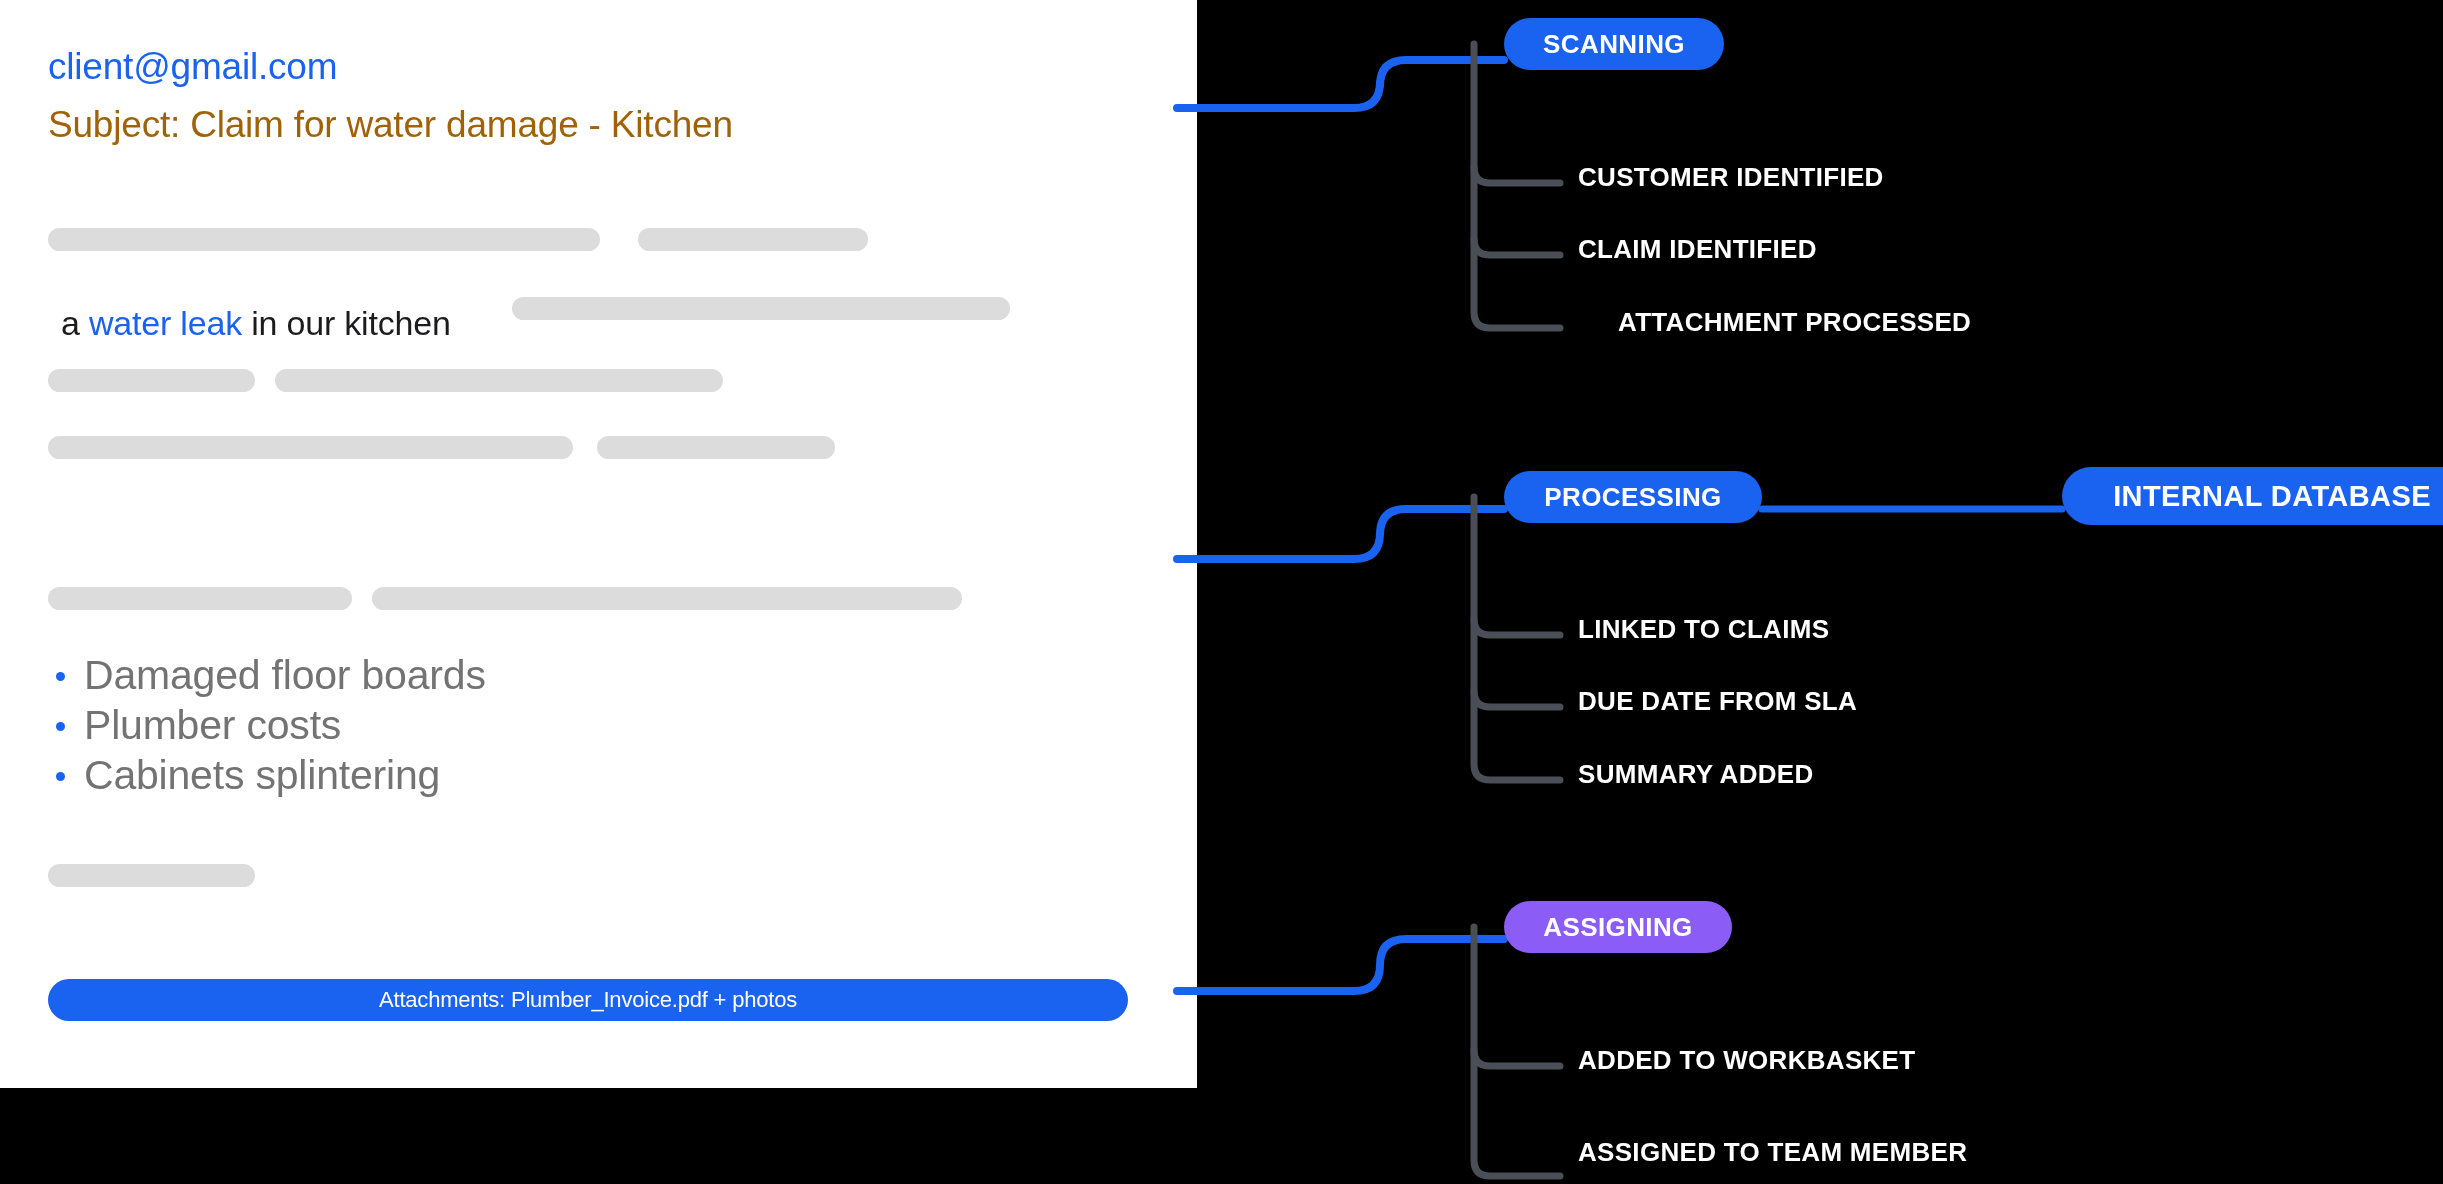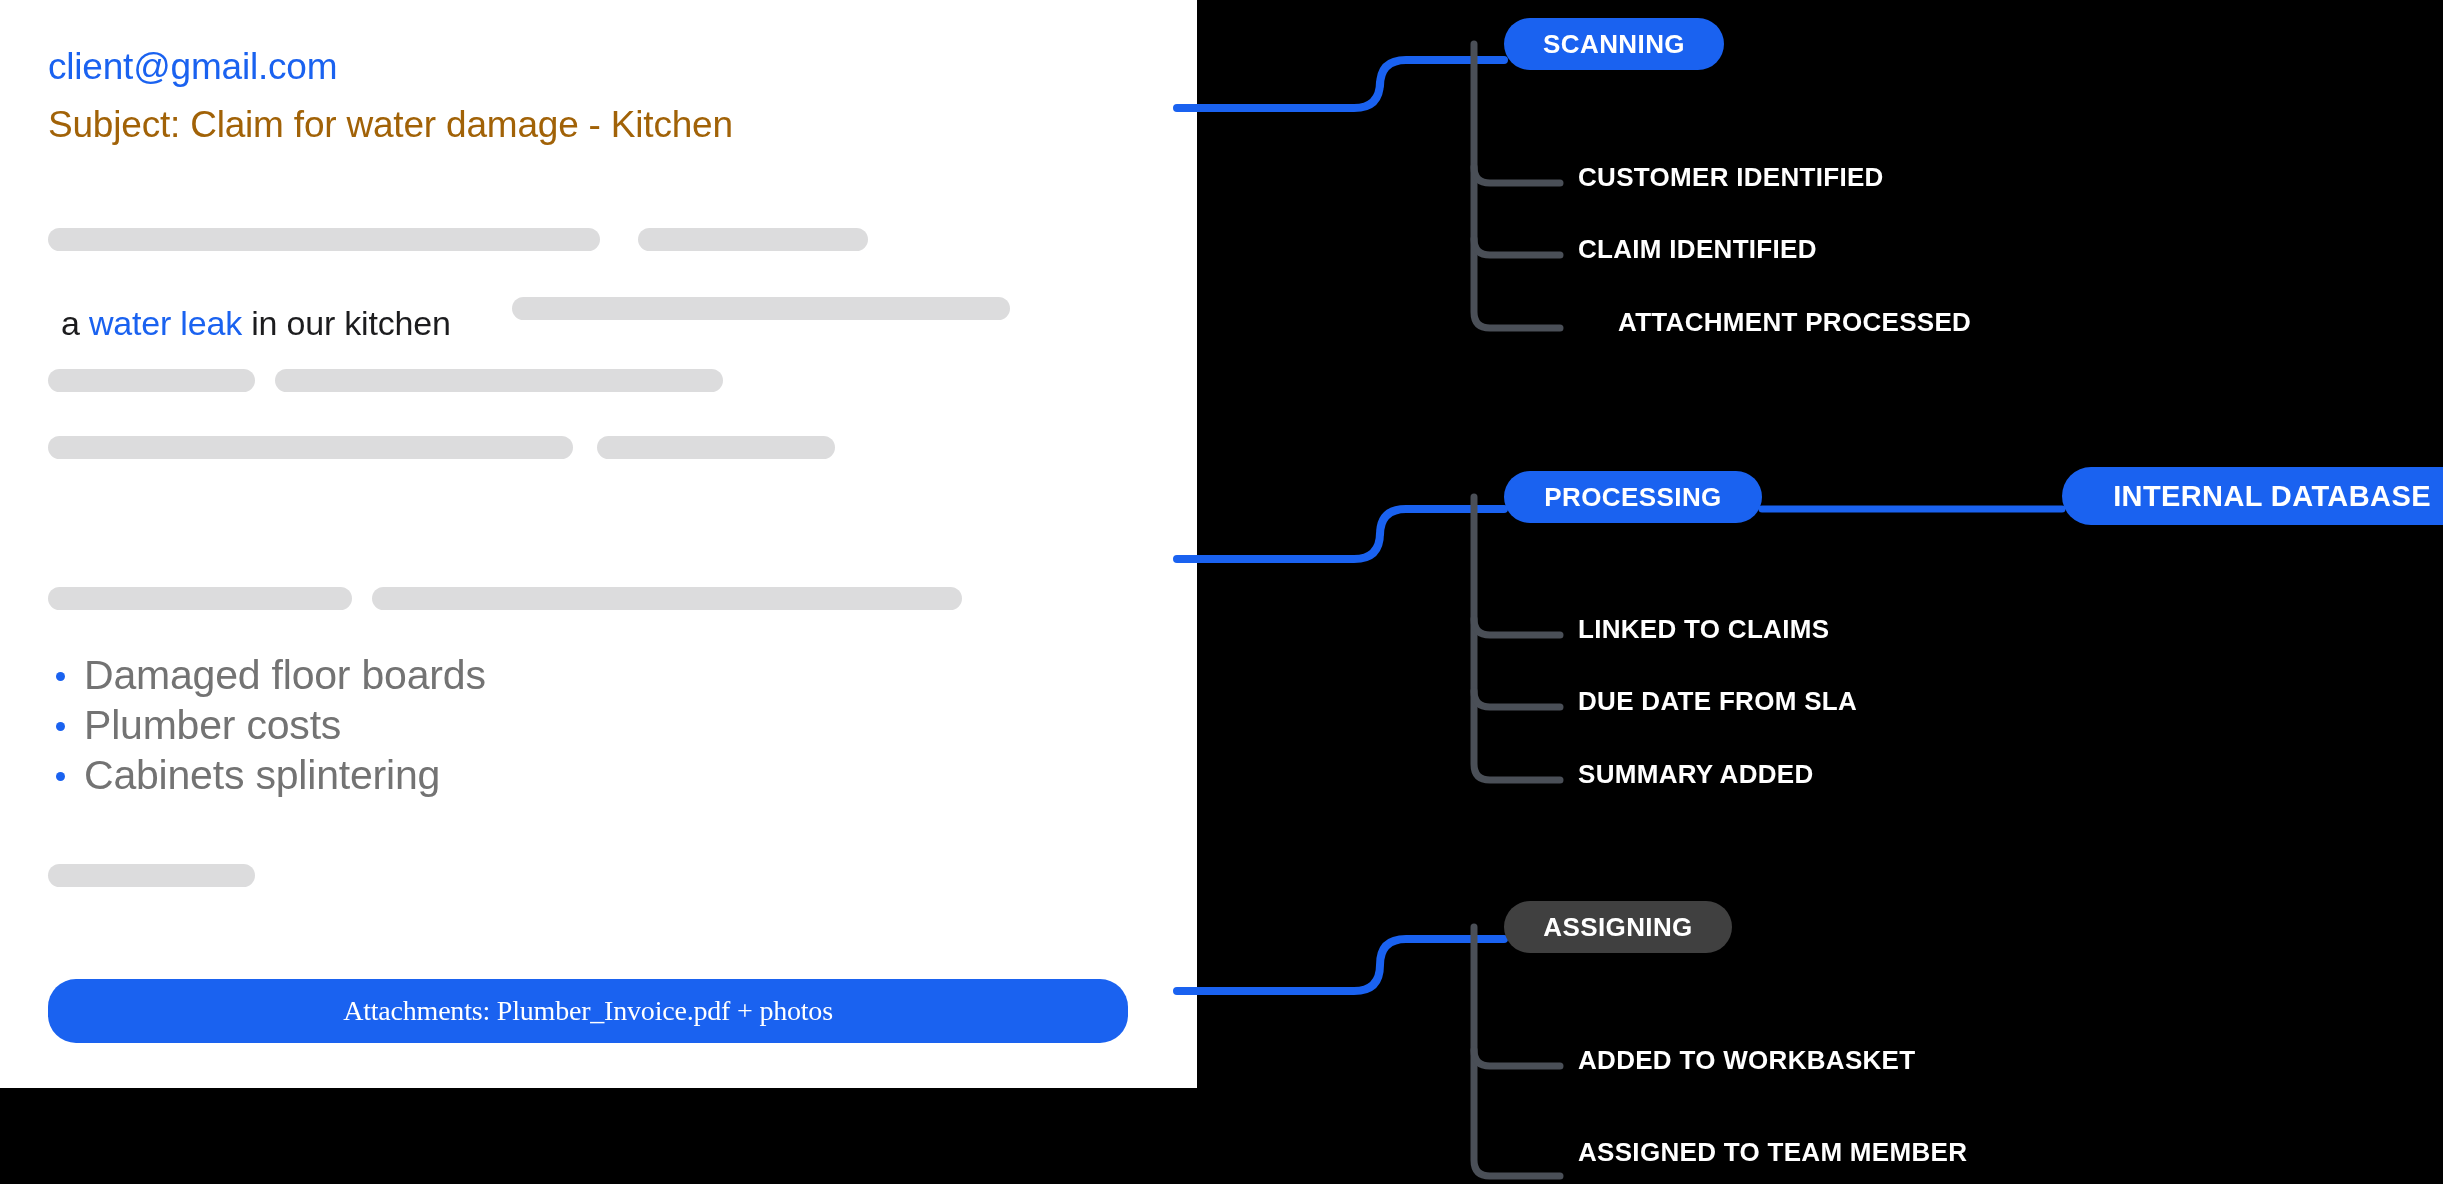--- a/index.html
+++ b/index.html
@@ -93,27 +93,27 @@
     height: 9px;
     border-radius: 50%;
     background: #1a62f0;
   }
 
   #attachments-button {
     position: absolute;
     left: 48px;
     top: 979px;
     width: 1080px;
-    height: 64px;
+    height: 42px;
     background: #1a62f0;
     border: none;
     border-radius: 28px;
     color: #ffffff;
-    font-family: Liberation Serif, serif;
-    font-size: 28px;
+    font-family: Liberation Sans, sans-serif;
+    font-size: 22px;
     letter-spacing: -0.2px;
     cursor: pointer;
     padding: 0;
   }
 
   
   #flow-svg {
     position: absolute;
     left: 0;
     top: 0;
@@ -208,18 +208,18 @@
   <div id="node-layer">
       <div class="pill" style="left: 1504px; top: 18px; min-width: 220px; background: rgb(26, 98, 240);">SCANNING</div>
       <div class="leaf-label" style="left: 1578px; top: 162px;">CUSTOMER IDENTIFIED</div>
       <div class="leaf-label" style="left: 1578px; top: 234px;">CLAIM IDENTIFIED</div>
       <div class="leaf-label" style="left: 1578px; top: 307px; margin-left: 40px;">ATTACHMENT PROCESSED</div>
       <div class="pill" style="left: 1504px; top: 471px; min-width: 258px; background: rgb(26, 98, 240);">PROCESSING</div>
       <div class="pill" style="left: 2062px; top: 467px; min-width: 420px; height: 58px; border-radius: 29px; font-size: 29px; background: rgb(26, 98, 240);">INTERNAL DATABASE</div>
       <div class="leaf-label" style="left: 1578px; top: 614px;">LINKED TO CLAIMS</div>
       <div class="leaf-label" style="left: 1578px; top: 686px;">DUE DATE FROM SLA</div>
       <div class="leaf-label" style="left: 1578px; top: 759px;">SUMMARY ADDED</div>
-      <div class="pill" style="left: 1504px; top: 901px; min-width: 228px; background: #404040;">ASSIGNING</div>
+      <div class="pill" style="left: 1504px; top: 901px; min-width: 228px; background: #8b5cf6;">ASSIGNING</div>
       <div class="leaf-label" style="left: 1578px; top: 1045px;">ADDED TO WORKBASKET</div>
       <div class="leaf-label" style="left: 1578px; top: 1137px;">ASSIGNED TO TEAM MEMBER</div>
     </div>
 
 </div>
 
 </body></html>

